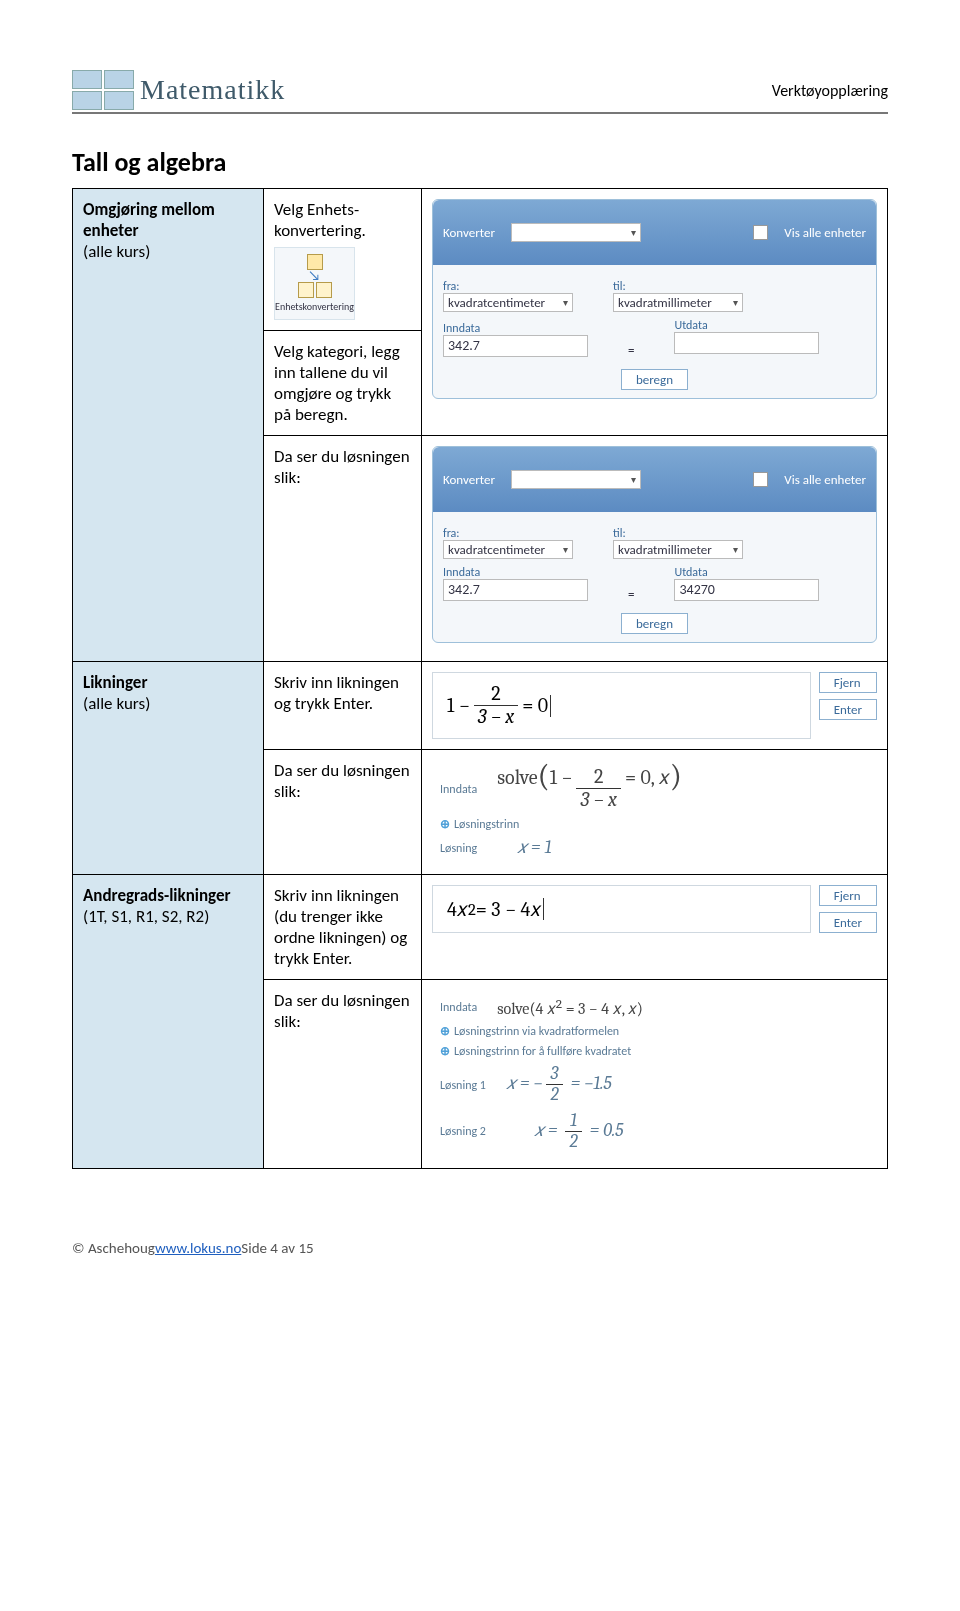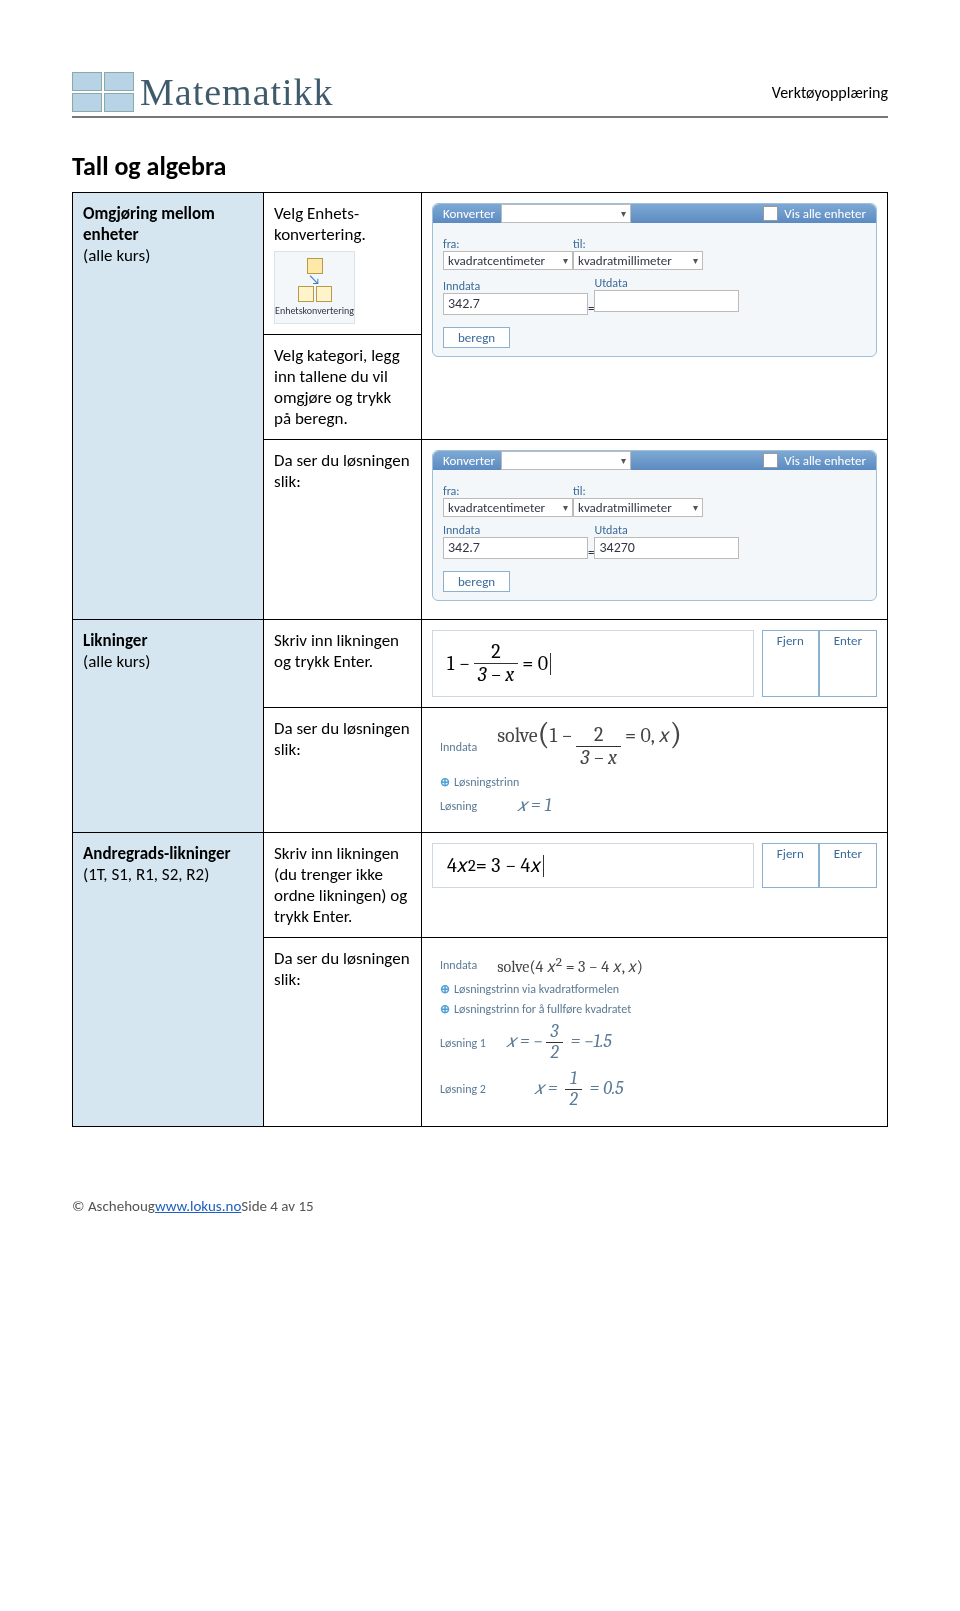--- a/index.html
+++ b/index.html
@@ -1,47 +1,47 @@
 <!DOCTYPE html>
 <html><head>
 <meta charset="utf-8">
 <style>
   body{margin:0;font-family:Calibri,Arial,sans-serif;background:#fff;color:#000;width:960px}
   .page{padding:70px 72px 40px 72px;box-sizing:border-box}
   .header-row{display:flex;justify-content:space-between;align-items:center;border-bottom:2px solid #777;padding-bottom:2px}
   .logo-wrap{display:flex;align-items:center;gap:6px}
   .logo-block{width:62px;height:40px;display:grid;grid-template-columns:1fr 1fr;grid-template-rows:1fr 1fr;gap:2px}
   .logo-block div{background:#b9d3e6;border:1px solid #8aa}
-  .logo-text{font-family:Georgia,serif;font-size:38px;color:#3f5a6a;letter-spacing:1px}
+  .logo-text{font-family:Georgia,serif;font-size:28px;color:#3f5a6a;letter-spacing:1px}
   .h1{font-size:26px;font-weight:bold;margin-top:32px}
   table.main{border-collapse:collapse;width:100%;margin-top:10px}
   table.main td{border:1px solid #000;vertical-align:top;padding:10px 10px;font-size:17px}
   td.col1{background:#d5e6f0;width:170px}
   td.col2{width:137px}
   .bold{font-weight:bold}
   .panel{border:1px solid #9ec0da;border-radius:6px;background:#f4f7fa;margin-bottom:8px;font-size:13px;color:#334}
-  .panel-title{background:linear-gradient(#7ea9d4,#5c8bc2);color:#fff;padding:0 10px;border-radius:6px 6px 0 0;display:flex;align-items:center;gap:6px}
+  .panel-title{background:linear-gradient(#7ea9d4,#5c8bc2);color:#fff;padding:23px 10px;border-radius:6px 6px 0 0;display:flex;align-items:center;gap:16px}
   .sel{background:#fff;border:1px solid #bbb;padding:1px 4px;min-width:120px;display:inline-flex;justify-content:space-between;align-items:center;font-size:13px}
   .sel .chev{font-size:10px;color:#555}
   .checkbox{width:13px;height:13px;background:#fff;border:1px solid #999;display:inline-block;vertical-align:middle}
   .panel-body{padding:8px 10px}
-  .row{display:flex;margin-top:6px}
+  .row{display:flex;gap:40px;margin-top:6px}
   .field-label{color:#3a6a9a;font-size:12px}
   .input{background:#fff;border:1px solid #bbb;padding:2px 4px;min-width:135px;font-size:14px;display:inline-block;height:16px;line-height:16px}
   .eq{padding-top:18px}
   .btn{background:#fff;border:1px solid #8cb0d0;color:#3a6a9a;padding:2px 14px;font-size:13px;display:inline-block}
-  .panel-foot{text-align:left;padding:4px 10px 8px 10px}
+  .panel-foot{text-align:center;padding:4px 10px 8px 10px}
   .ribbon-icon{width:75px;display:flex;flex-direction:column;align-items:center;gap:2px;font-size:11px;color:#334;border:1px solid #d8e4ec;background:#f4f7fa;padding:6px 2px}
   .icon-boxes{display:flex;gap:2px}
   .icon-boxes .sq{width:14px;height:14px;border:1px solid #b69b4a}
   .icon-boxes .sq.a{background:#ffe9a8}
   .icon-boxes .sq.b{background:#fff3cc}
   .arrow{color:#3f7cc2;font-size:14px;line-height:8px}
   .eq-panel{background:#fff;border:1px solid #cfd8e0;padding:10px 14px;font-family:Cambria,Georgia,serif;font-size:20px;display:flex;align-items:center;flex:1;margin-right:8px}
-  .btn-col{display:flex;}
+  .btn-col{display:flex;flex-direction:column;gap:6px}
   .math{font-family:Cambria,Georgia,serif}
   .frac{display:inline-block;text-align:center;vertical-align:middle;margin:0 4px}
   .frac .num{display:block;border-bottom:1.4px solid #333;padding:0 4px;line-height:1.1}
   .frac .den{display:block;padding:0 4px;line-height:1.1}
   .solve-block{padding:6px 8px;font-size:14px;color:#444}
   .solve-block .inndata{color:#5a7a95;font-size:12px}
   .solve-block .hdr{color:#5a7a95;font-size:12px;margin-top:6px;display:flex;align-items:center;gap:4px}
   .solve-block .plus{color:#4fa0d8;font-weight:bold}
   .solve-block .answer{font-family:Cambria,Georgia,serif;font-style:italic;font-size:18px;text-align:center}
   .bigparen{font-size:32px;line-height:20px}

